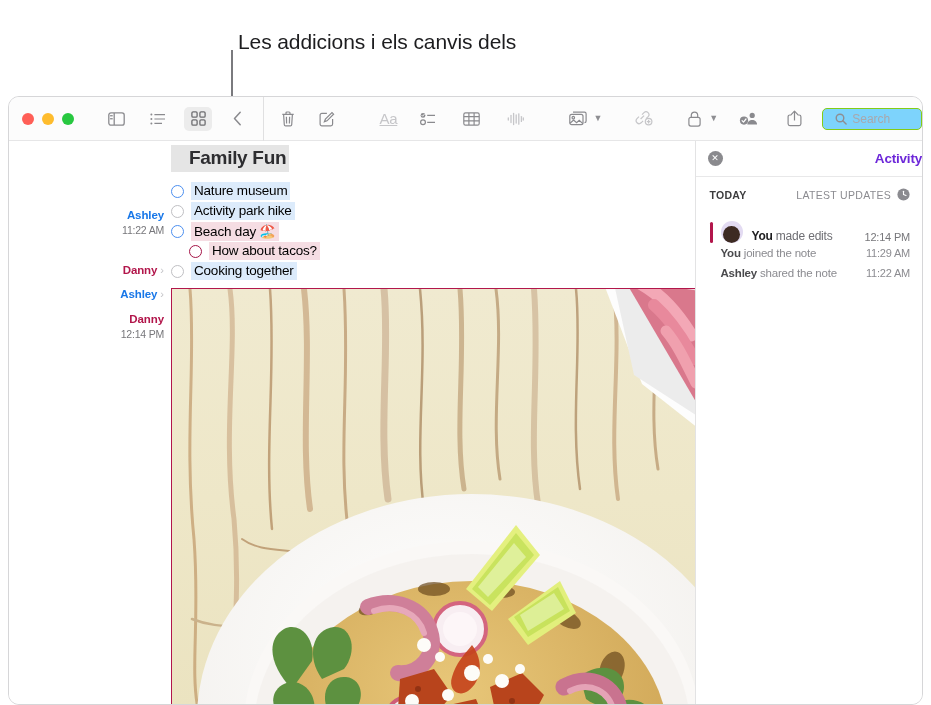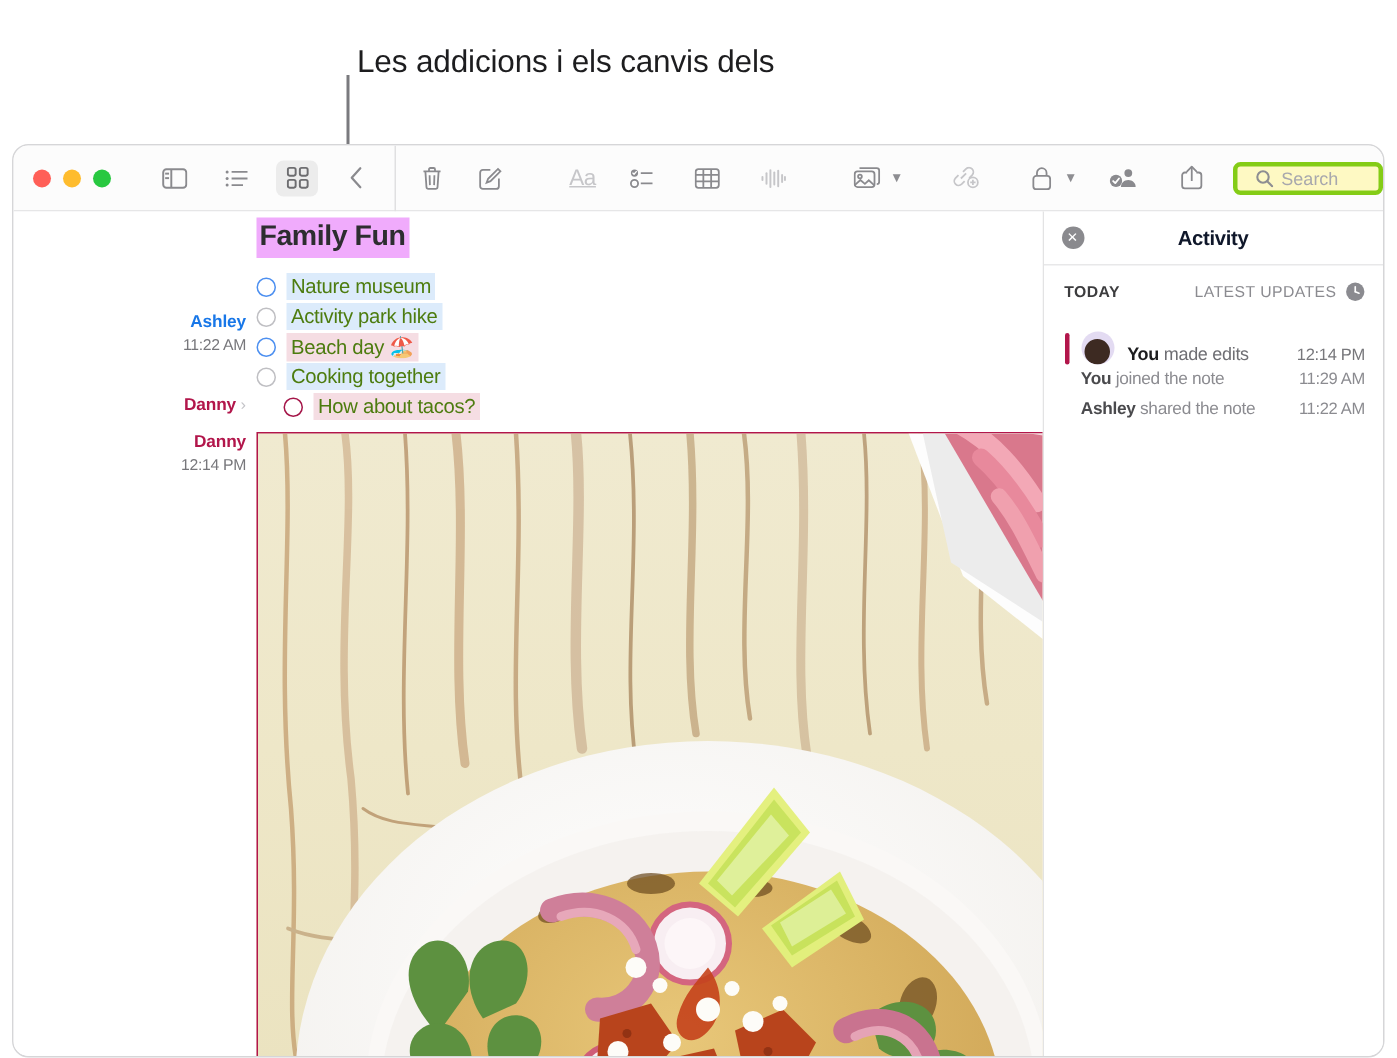--- a/index.html
+++ b/index.html
@@ -76,23 +76,23 @@
   .tb-combo { display: flex; align-items: center; gap: 1px; }
   .chev { color: #8e8e92; font-size: 9px; line-height: 1; padding-bottom:1px;}
 
   #tb-divider {
     width: 1px; height: 44px; background: #e0e0e1;
     margin: 0 11px 0 12px;
   }
 
   #search-box {
     width: 207px; height: 22px;
-    border: 3px solid #84cc16;
+    border: 1px solid #84cc16;
     border-radius: 5px;
-    background: #fef9c3;
+    background: #7dd3fc;
     display: flex; align-items: center;
     gap: 5px; padding: 0 12px;
     margin-left: 14px;
   }
   #search-box .sicon { color: #8e8e92; display:flex; }
   #search-input {
     border: none; outline: none; background: transparent;
     font-family: "Liberation Sans", sans-serif;
     font-size: 12px; color: #3c3c43; width: 100%;
   }
@@ -132,39 +132,39 @@
   
   #note-content {
     position: absolute;
     left: 162px; top: 0; right: 0; bottom: 0;
   }
   #note-title {
     margin-top: 4px;
     display: inline-block;
     font-size: 19px; font-weight: bold;
     color: #2d2d30;
-    background: #f0abfc;
-    padding: 2px 3px 3px 2px;
+    background: #e5e5e5;
+    padding: 2px 3px 3px 18px;
     letter-spacing: -0.3px;
   }
   #checklist { margin-top: 9px; }
   .ck-row {
     display: flex; align-items: center;
     height: 20px; gap: 7px;
   }
   .ck-row.indent { padding-left: 18px; }
   .ck-circle {
     width: 13px; height: 13px; border-radius: 50%;
     border: 1.4px solid #bfbfc3;
     flex: 0 0 auto;
   }
   .ck-circle.blue { border-color: #4c8ff0; }
   .ck-circle.crimson { border-color: #a41548; }
   .ck-label {
-    font-size: 13.5px; color: #4d7c0f;
+    font-size: 13.5px; color: #000000;
     padding: 1px 3px 2px 3px;
     letter-spacing: -0.2px;
   }
   .hl-blue { background: #dcebfb; }
   .hl-pink { background: #f5dde3; }
 
   #note-photo {
     margin-top: 7px;
     width: 527px; height: 420px;
     border: 1.5px solid #b2164b;
@@ -187,22 +187,22 @@
     position: relative;
   }
   #activity-close {
     position: absolute; left: 12px;
     width: 15px; height: 15px; border-radius: 50%;
     background: #8a8a8e; color: #fff;
     display: flex; align-items: center; justify-content: center;
     font-size: 9px; line-height: 1;
   }
   #activity-title {
-    width: 100%; text-align: center;
-    font-size: 13.5px; font-weight: bold; color: #0f172a;
+    width: 100%; text-align: right;
+    font-size: 13.5px; font-weight: bold; color: #6d28d9;
     letter-spacing: -0.2px;
   }
   #activity-subhead {
     display: flex; align-items: center;
     padding: 11px 12px 0 14px;
   }
   #today-label {
     font-size: 10.5px; font-weight: bold;
     color: #3c3c3e; letter-spacing: 0.3px;
   }
@@ -426,20 +426,23 @@
 
     <div id="note-pane">
 
       <div id="gutter">
         <div class="attr" style="margin-top:55px">
           <div><span class="attr-name ashley">Ashley</span></div>
           <div class="attr-time">11:22 AM</div>
         </div>
         <div class="attr" style="margin-top:24px">
           <span class="attr-name danny">Danny</span><span class="attr-arrow">›</span>
+        </div>
+        <div class="attr" style="margin-top:6px">
+          <span class="attr-name ashley">Ashley</span><span class="attr-arrow">›</span>
         </div>
         <div class="attr" style="margin-top:7px">
           <div><span class="attr-name danny">Danny</span></div>
           <div class="attr-time">12:14 PM</div>
         </div>
       </div>
 
       <div id="note-content">
         <div><span id="note-title">Family Fun</span></div>
 
@@ -449,27 +452,27 @@
             <span class="ck-label hl-blue">Nature museum</span>
           </div>
           <div class="ck-row">
             <span class="ck-circle"></span>
             <span class="ck-label hl-blue">Activity park hike</span>
           </div>
           <div class="ck-row">
             <span class="ck-circle blue"></span>
             <span class="ck-label hl-pink">Beach day 🏖️</span>
           </div>
+          <div class="ck-row indent">
+            <span class="ck-circle crimson"></span>
+            <span class="ck-label hl-pink">How about tacos?</span>
+          </div>
           <div class="ck-row">
             <span class="ck-circle"></span>
             <span class="ck-label hl-blue">Cooking together</span>
-          </div>
-          <div class="ck-row indent">
-            <span class="ck-circle crimson"></span>
-            <span class="ck-label hl-pink">How about tacos?</span>
           </div>
         </div>
 
         <div id="note-photo">
           <svg width="527" height="420" viewBox="0 0 527 420" preserveAspectRatio="xMidYMid slice">
             <defs>
               <linearGradient id="wood" x1="0" y1="0" x2="0" y2="1">
                 <stop offset="0%" stop-color="#f0ead0"></stop>
                 <stop offset="50%" stop-color="#eee7c8"></stop>
                 <stop offset="100%" stop-color="#ebe3c0"></stop>

